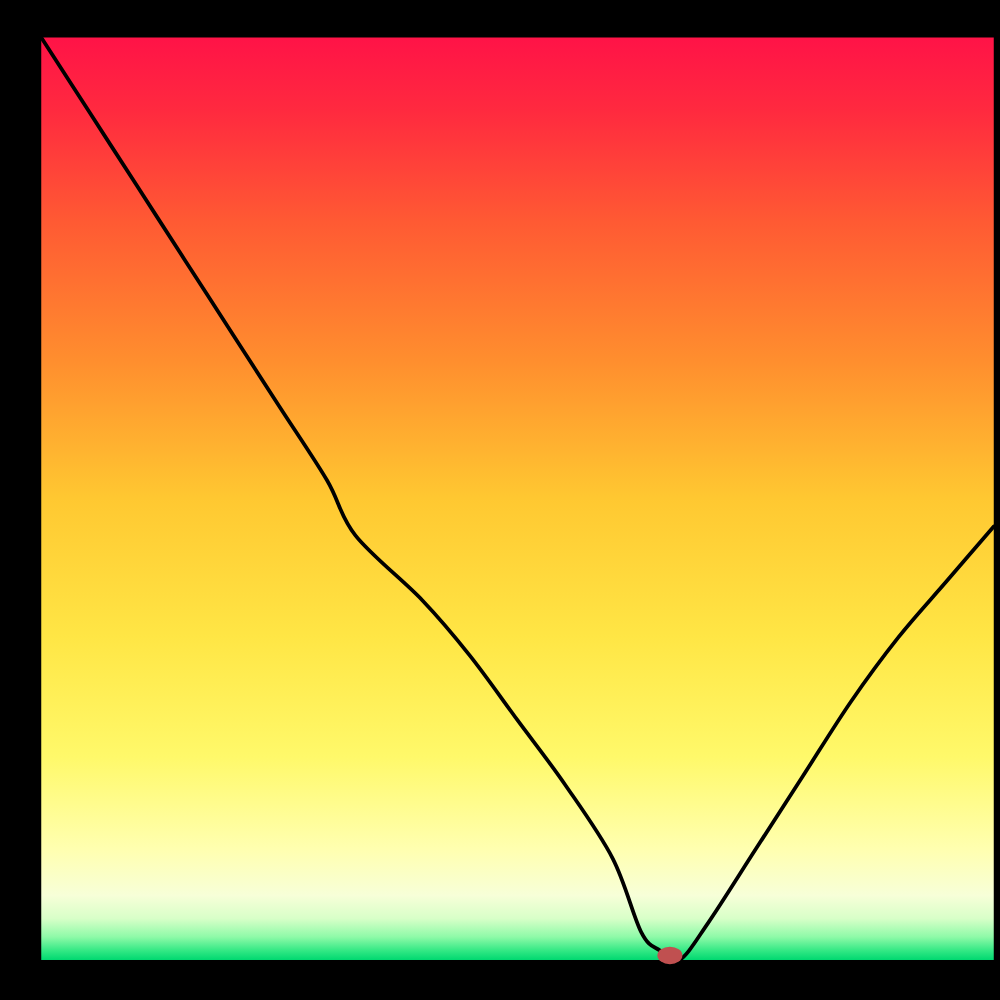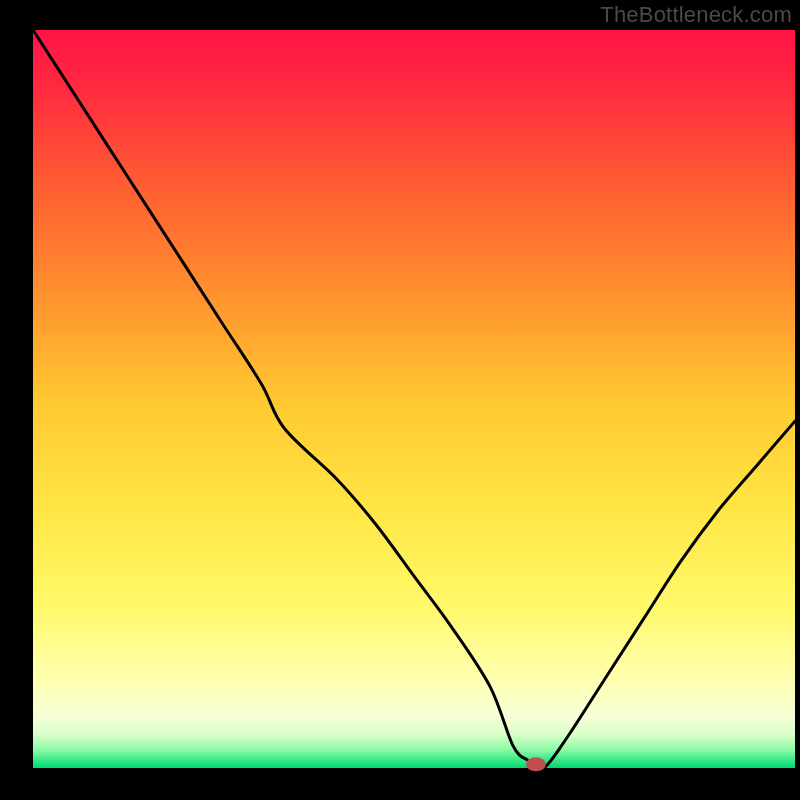--- a/index.html
+++ b/index.html
@@ -48,14 +48,13 @@
           <stop offset="95.5%" stop-color="#d8ffc8"></stop>
           <stop offset="97.5%" stop-color="#8efaa8"></stop>
           <stop offset="99%" stop-color="#32e884"></stop>
           <stop offset="100%" stop-color="#00d870"></stop>
         </linearGradient>
     </defs>
     <rect id="plot-rect" x="33" y="30" width="762" height="738" fill="url(#bg-grad)"></rect>
     <path id="curve-path" fill="none" d="M 33 30 C 39.35 39.839999999999996, 58.39999999999999 69.35999999999996, 71.1 89.03999999999996 C 83.8 108.71999999999997, 96.5 128.40000000000003, 109.2 148.08000000000004 C 121.9 167.76000000000005, 134.60000000000002 187.44000000000003, 147.3 207.12 C 160 226.79999999999998, 172.70000000000002 246.47999999999996, 185.4 266.15999999999997 C 198.1 285.84, 210.8 305.52, 223.5 325.2 C 236.2 344.88, 251.44000000000003 367.02, 261.6 384.24 C 271.76000000000005 401.46000000000004, 271.76000000000005 412.53, 284.46000000000004 428.52 C 297.16 444.51, 322.56 464.19, 337.8 480.18 C 353.04 496.17, 363.20000000000005 508.47, 375.90000000000003 524.46 C 388.6 540.45, 401.3 558.9, 414 576.12 C 426.7 593.34, 439.40000000000003 609.3299999999999, 452.1 627.78 C 464.8 646.23, 480.04 667.1399999999999, 490.2 686.8199999999999 C 500.35999999999996 706.5, 506.7099999999999 733.56, 513.06 745.86 C 519.41 758.1600000000001, 523.2199999999999 756.9300000000001, 528.3 760.62 C 533.38 764.31, 537.1899999999999 771.69, 543.54 768 C 549.89 764.31, 556.24 753.24, 566.4 738.48 C 576.56 723.72, 591.8 699.1200000000001, 604.5 679.44 C 617.2 659.76, 629.9000000000001 640.0799999999999, 642.6 620.4 C 655.3 600.72, 667.9999999999999 579.8100000000001, 680.6999999999999 561.36 C 693.4 542.91, 706.1 525.6899999999999, 718.8000000000001 509.7 C 731.5000000000001 493.71, 744.2 480.18, 756.9 465.42 C 769.5999999999999 450.66, 788.65 428.52000000000004, 795 421.14000000000004" stroke="#000000" stroke-width="3" stroke-linecap="round" stroke-linejoin="round"></path>
     <ellipse id="marker-dot" cx="535.9200000000001" cy="764.31" rx="10" ry="7" fill="#c05050"></ellipse>
   </svg>
-  <div class="watermark">TheBottleneck.com</div>
 </div>
 
 </body></html>

